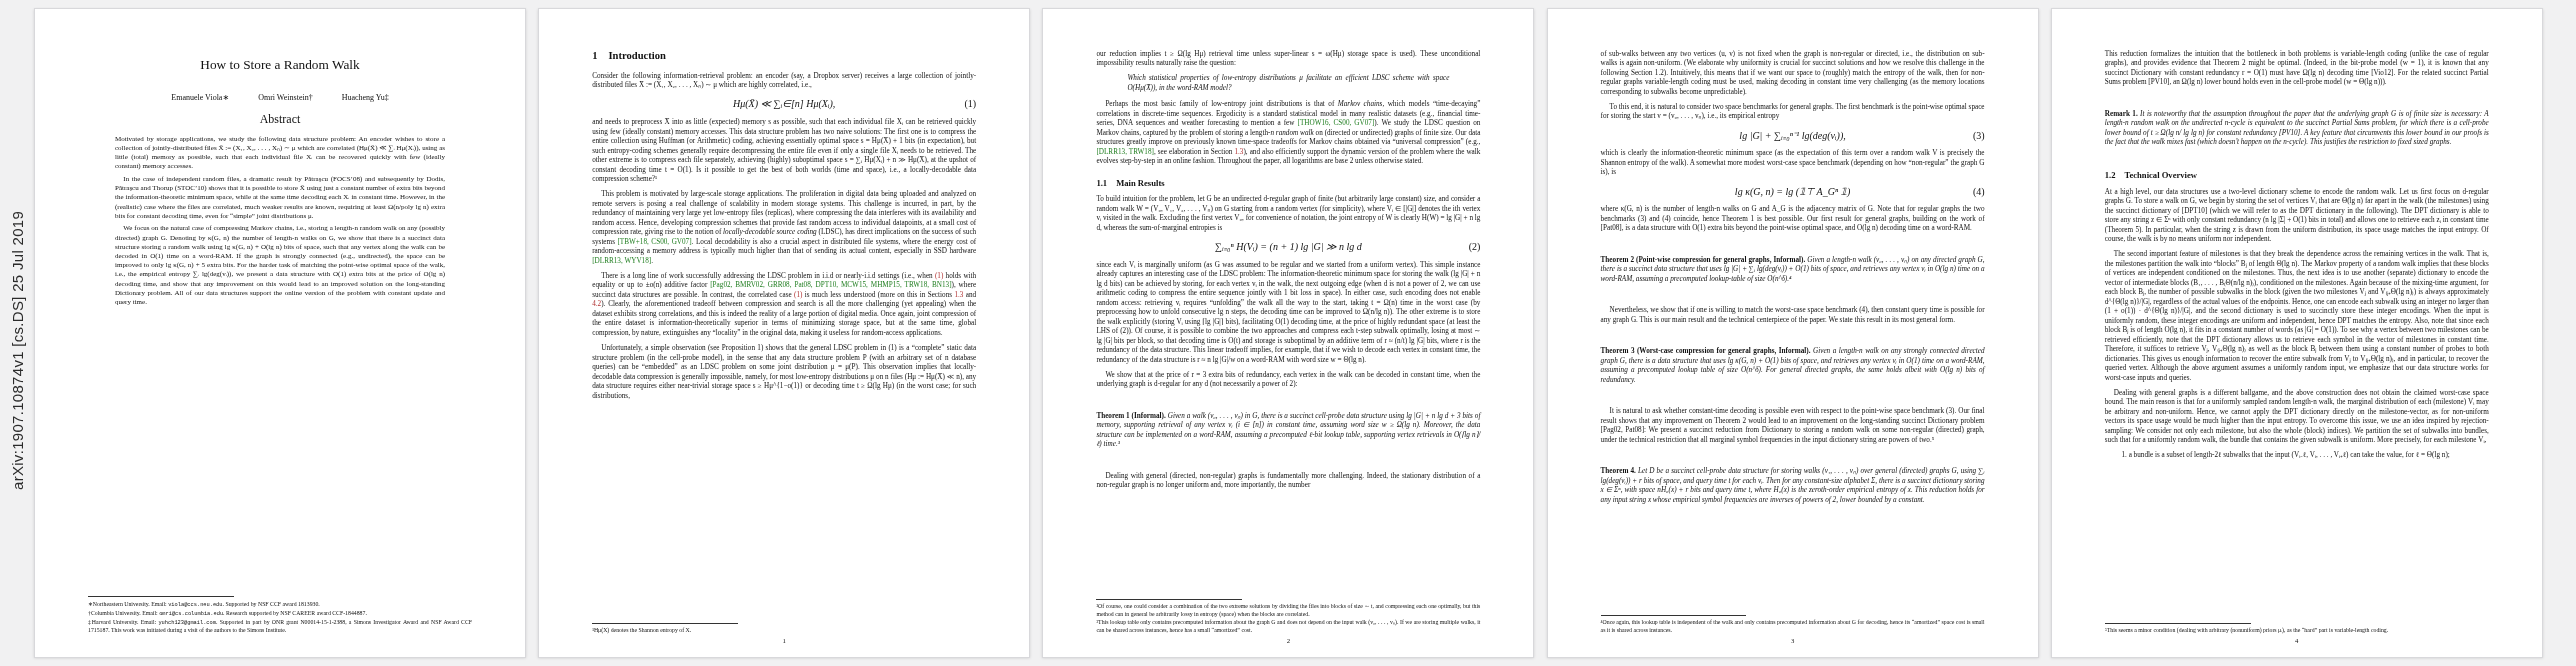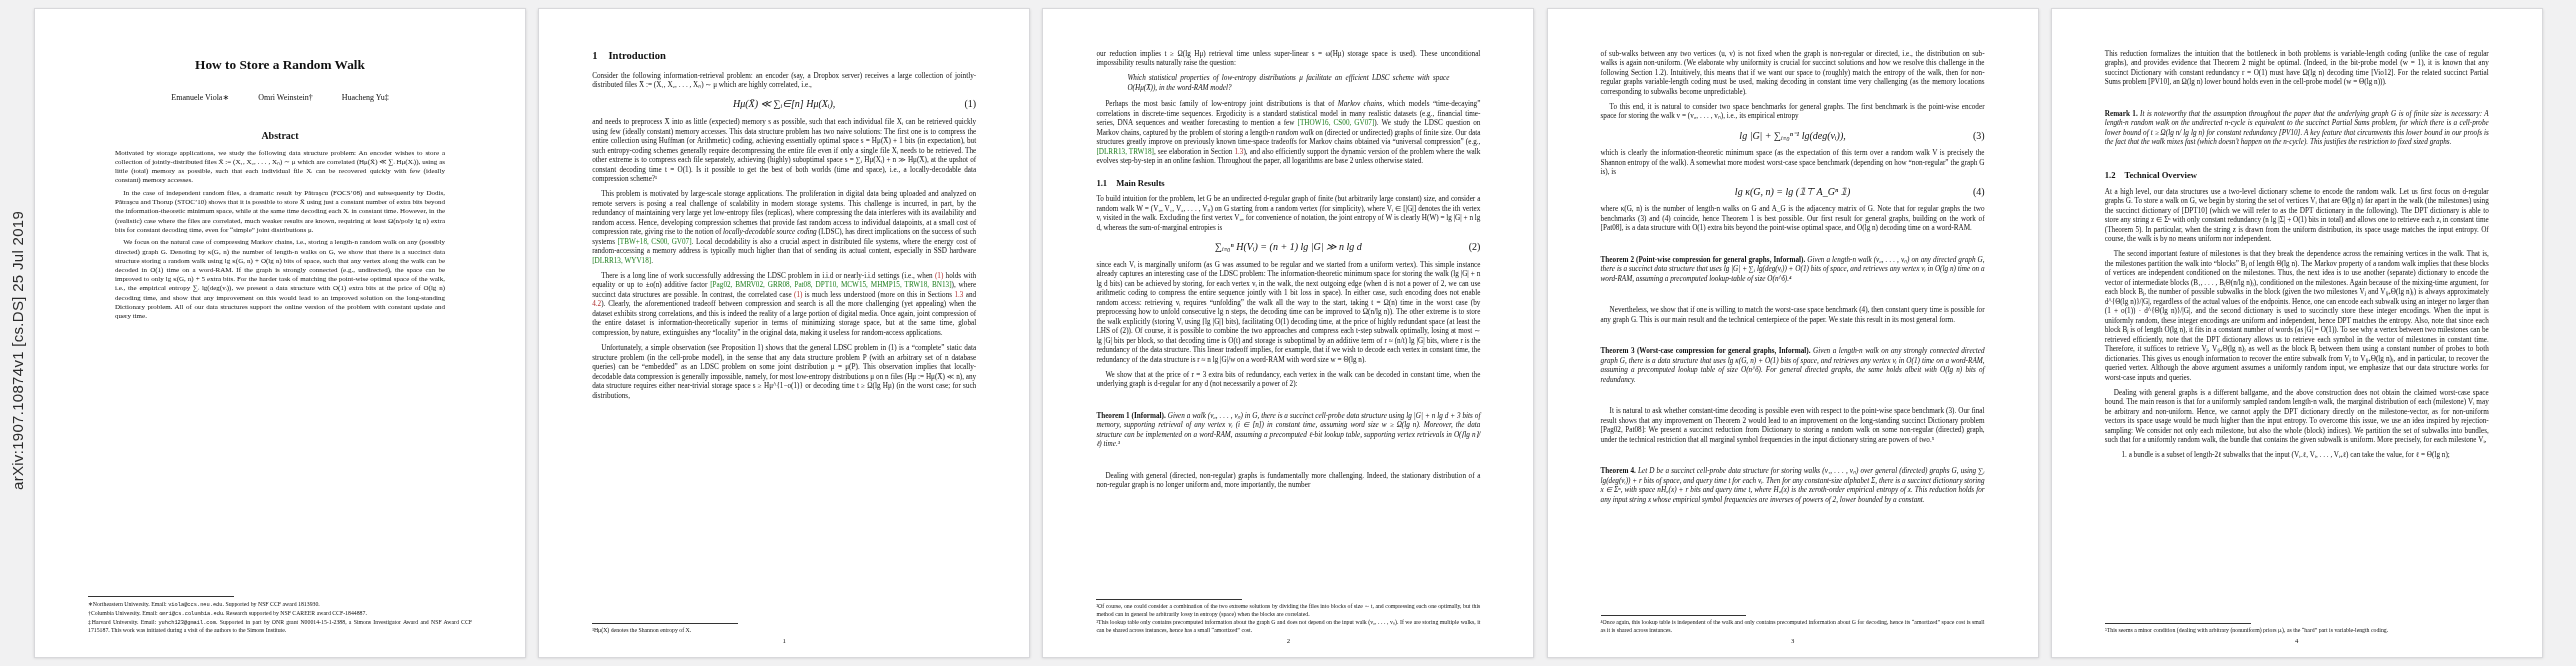--- a/index.html
+++ b/index.html
@@ -16,23 +16,23 @@
     overflow:hidden;
   }
   .arxiv-stamp{
     position:absolute;left:9px;top:490px;
     transform:rotate(-90deg);transform-origin:left top;
     white-space:nowrap;font-family:"Liberation Sans", sans-serif;
     font-size:15px;color:#2b2b2b;letter-spacing:0.3px;
   }
   
   .page.titlepage{padding-top:0;}
-  .tp-title{margin-top:48px;text-align:center;font-size:13.3px;font-weight:bold;}
+  .tp-title{margin-top:48px;text-align:center;font-size:13.3px;font-weight:normal;}
   .tp-authors{display:flex;justify-content:center;gap:29px;margin-top:20px;font-size:8px;}
-  .abs-head{text-align:center;font-weight:bold;font-size:10px;margin-top:28px;}
+  .abs-head{text-align:center;font-weight:normal;font-size:12px;margin-top:10px;}
   .abs{margin:7.8px 27px 0 27px;font-size:7px;line-height:1.32;text-align:justify;}
   .abs p{margin:0 0 3.3px 0;}
   .abs p + p{text-indent:8.3px;}
   
   .bodypar{font-size:7.2px;line-height:1.32;text-align:justify;margin:0 0 5.6px 0;}
   .ind{text-indent:9px;}
   .sec-head{font-size:10.6px;font-weight:bold;margin:0 0 11px 0;}
   .sec-head .no{margin-right:11px;}
   .subsec-head{font-size:8.6px;font-weight:bold;margin:11px 0 7.8px 0;}
   .subsec-head .no{margin-right:9px;margin-top:14px;}
@@ -109,21 +109,21 @@
     <div class="fnblock">
       <div class="fnrule"></div>
       <p>²Of course, one could consider a combination of the two extreme solutions by dividing the files into blocks of size ∼ t, and compressing each one optimally, but this method can in general be arbitrarily lossy in entropy (space) when the blocks are correlated.</p>
       <p>³This lookup table only contains precomputed information about the graph G and does not depend on the input walk (v₀, . . . , vₙ). If we are storing multiple walks, it can be shared across instances, hence has a small “amortized” cost.</p>
     </div>
     <div class="pageno">2</div>
   </section>
 
   <section class="page">
     <p class="bodypar">of sub-walks between any two vertices ⟨u, v⟩ is not fixed when the graph is non-regular or directed, i.e., the distribution on sub-walks is again non-uniform. (We elaborate why uniformity is crucial for succinct solutions and how we resolve this challenge in the following Section 1.2). Intuitively, this means that if we want our space to (roughly) match the entropy of the walk, then for non-regular graphs variable-length coding must be used, making decoding in constant time very challenging (as the memory locations corresponding to subwalks become unpredictable).</p>
-    <p class="bodypar ind">To this end, it is natural to consider two space benchmarks for general graphs. The first benchmark is the point-wise encoder space for storing the walk v = (v₀, . . . , vₙ), i.e., its empirical entropy</p>
+    <p class="bodypar ind">To this end, it is natural to consider two space benchmarks for general graphs. The first benchmark is the point-wise optimal space for storing the start v = (v₀, . . . , vₙ), i.e., its empirical entropy</p>
     <div class="eq"><span>lg |G| + ∑ᵢ₌₀ⁿ⁻¹ lg(deg(vᵢ)),</span><span class="num">(3)</span></div>
     <p class="bodypar">which is clearly the information-theoretic minimum space (as the expectation of this term over a random walk V is precisely the Shannon entropy of the walk). A somewhat more modest worst-case space benchmark (depending on how “non-regular” the graph G is), is</p>
     <div class="eq"><span>lg κ(G, n)  =  lg (𝟙⊤ A_Gⁿ 𝟙)</span><span class="num">(4)</span></div>
     <p class="bodypar">where κ(G, n) is the number of length-n walks on G and A_G is the adjacency matrix of G. Note that for regular graphs the two benchmarks (3) and (4) coincide, hence Theorem 1 is best possible. Our first result for general graphs, building on the work of [Pat08], is a data structure with O(1) extra bits beyond the point-wise optimal space, and O(lg n) decoding time on a word-RAM.</p>
     <p class="thm"><span class="thm-head">Theorem 2 (Point-wise compression for general graphs, Informal).</span> <span class="thm-body">Given a length-n walk (v₀, . . . , vₙ) on any directed graph G, there is a succinct data structure that uses lg |G| + ∑ᵢ lg(deg(vᵢ)) + O(1) bits of space, and retrieves any vertex vᵢ in O(lg n) time on a word-RAM, assuming a precomputed lookup-table of size O(n^δ).⁴</span></p>
     <p class="bodypar ind">Nevertheless, we show that if one is willing to match the worst-case space benchmark (4), then constant query time is possible for any graph G. This is our main result and the technical centerpiece of the paper. We state this result in its most general form.</p>
     <p class="thm"><span class="thm-head">Theorem 3 (Worst-case compression for general graphs, Informal).</span> <span class="thm-body">Given a length-n walk on any strongly connected directed graph G, there is a data structure that uses lg κ(G, n) + O(1) bits of space, and retrieves any vertex vᵢ in O(1) time on a word-RAM, assuming a precomputed lookup table of size O(n^δ). For general directed graphs, the same holds albeit with O(lg n) bits of redundancy.</span></p>
     <p class="bodypar ind">It is natural to ask whether constant-time decoding is possible even with respect to the point-wise space benchmark (3). Our final result shows that any improvement on Theorem 2 would lead to an improvement on the long-standing succinct Dictionary problem [Pag02, Pat08]: We present a succinct reduction from Dictionary to storing a random walk on some non-regular (directed) graph, under the technical restriction that all marginal symbol frequencies in the input dictionary string are powers of two.⁵</p>
     <p class="thm"><span class="thm-head">Theorem 4.</span> <span class="thm-body">Let D be a succinct cell-probe data structure for storing walks (v₁, . . . , vₙ) over general (directed) graphs G, using ∑ᵢ lg(deg(vᵢ)) + r bits of space, and query time t for each vᵢ. Then for any constant-size alphabet Σ, there is a succinct dictionary storing x ∈ Σⁿ, with space nH₀(x) + r bits and query time t, where H₀(x) is the zeroth-order empirical entropy of x. This reduction holds for any input string x whose empirical symbol frequencies are inverses of powers of 2, lower bounded by a constant.</span></p>
     <div class="fnblock">

